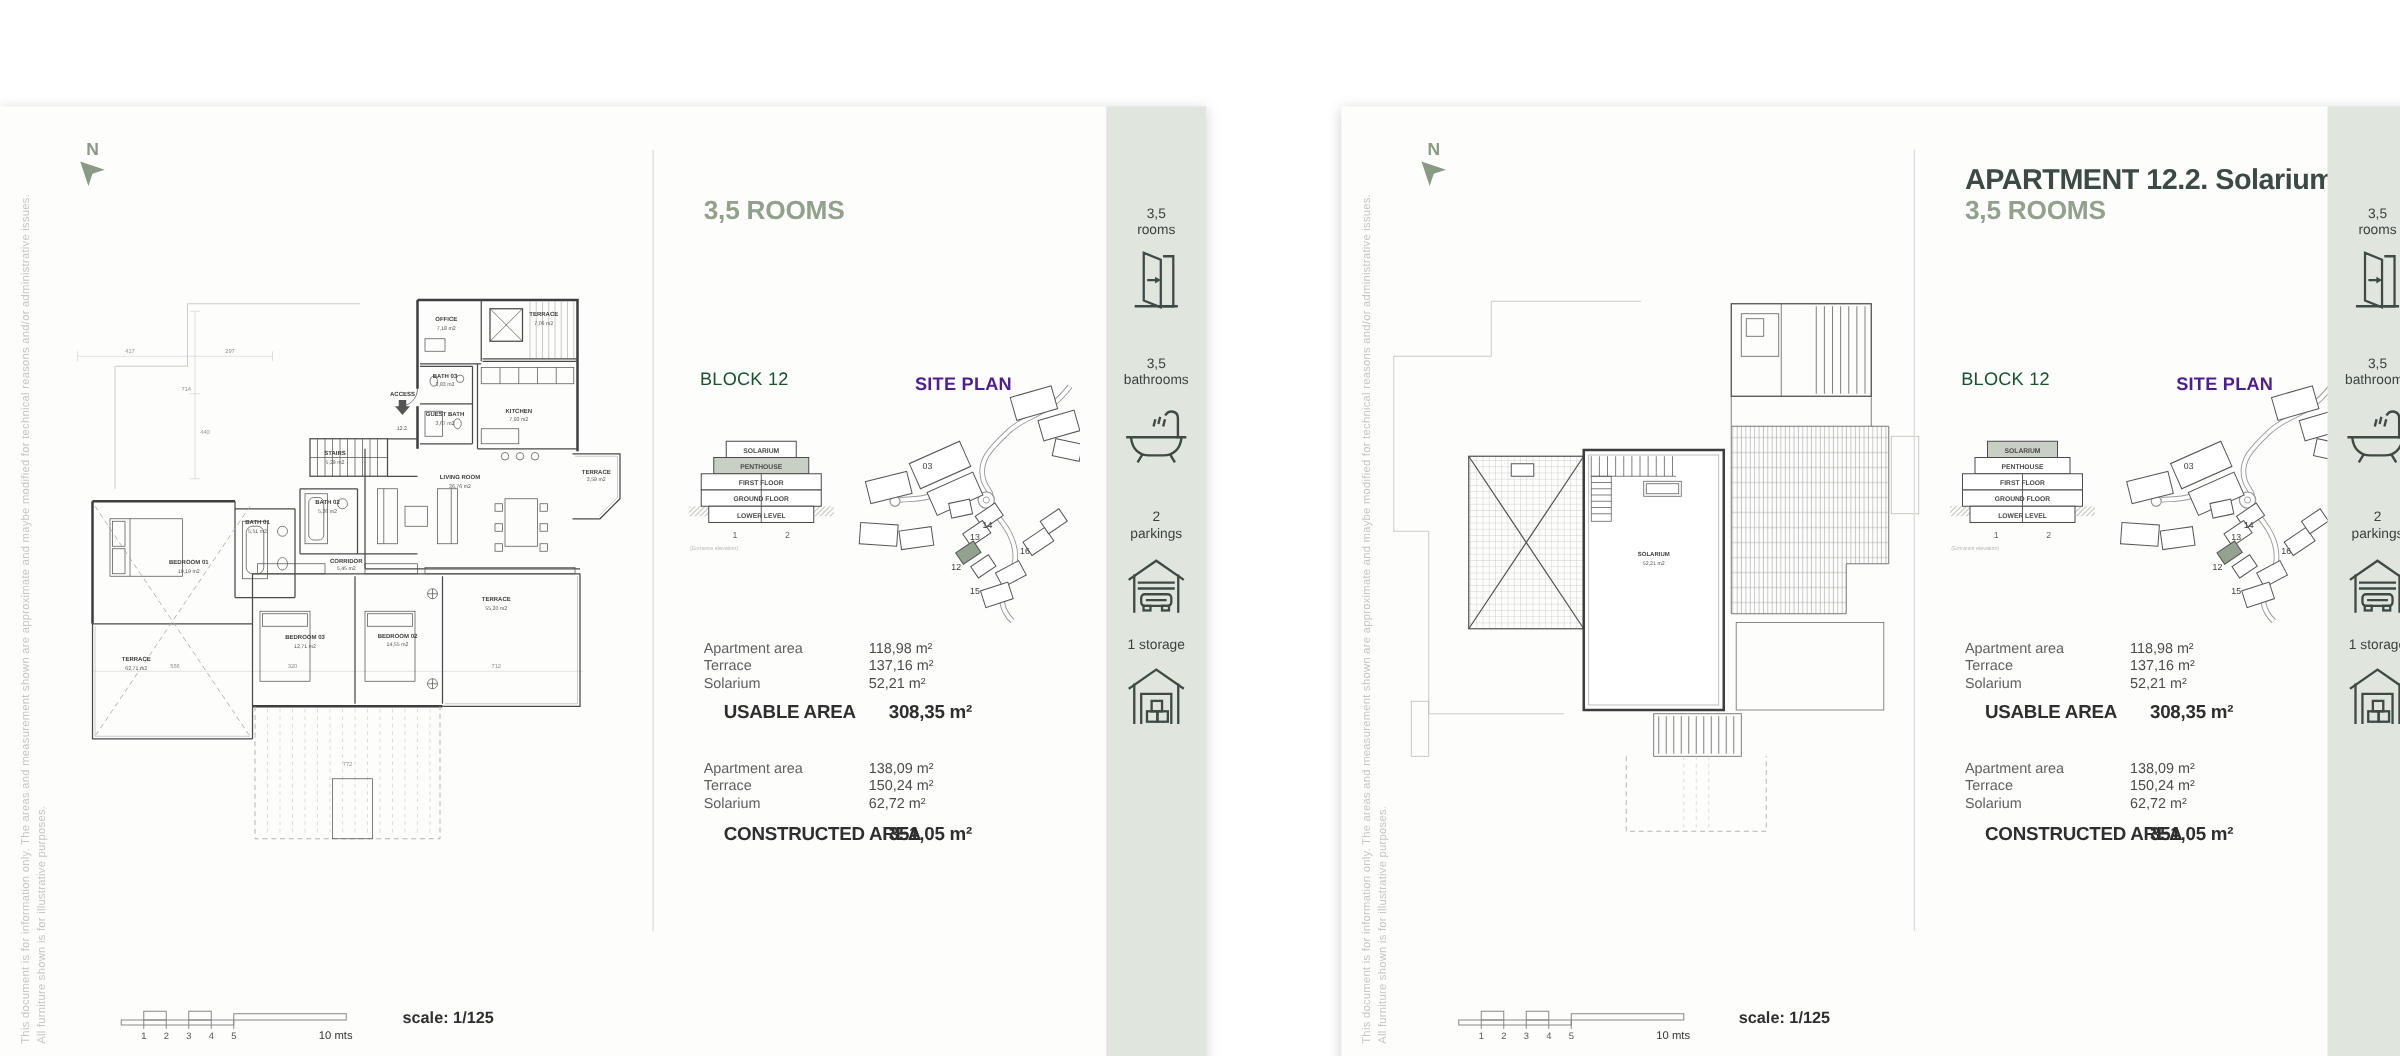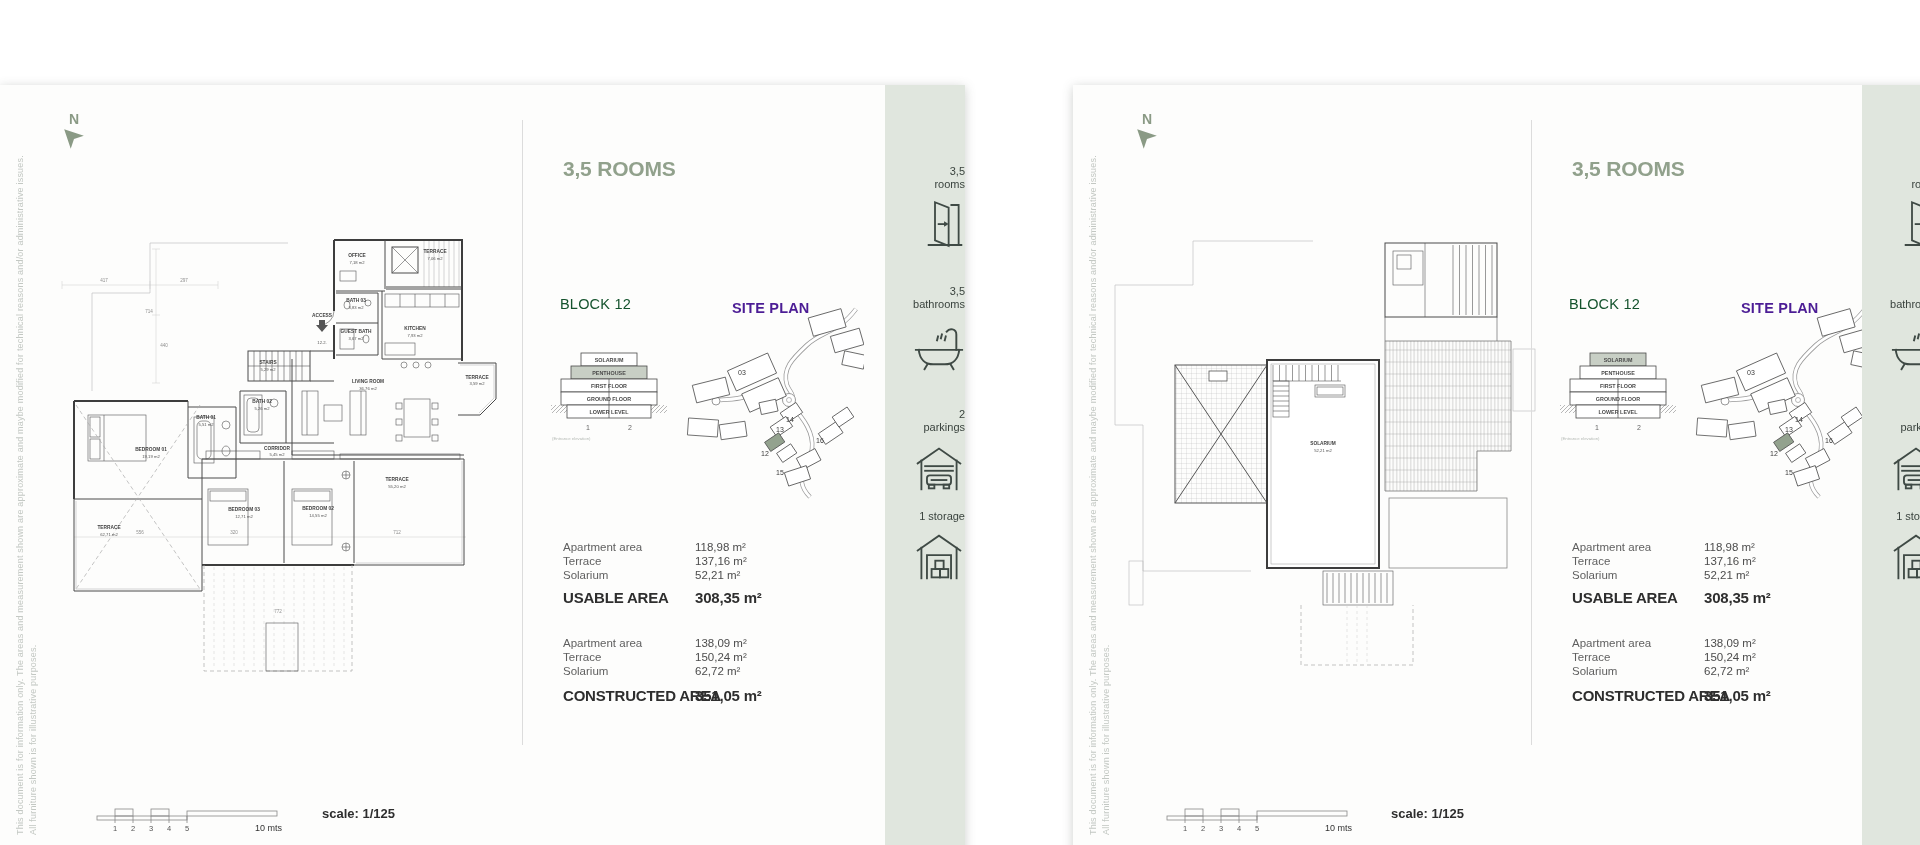--- a/index.html
+++ b/index.html
@@ -28,30 +28,30 @@
   .page-left .info{left:540px;}
   .page-right .info{left:476px;}
   .title{position:absolute;left:23px;top:45px;margin:0;font-size:23px;font-weight:bold;
     color:#3C4A46;letter-spacing:-0.4px;white-space:nowrap;}
   .subtitle{position:absolute;left:23px;top:72px;margin:0;font-size:21px;font-weight:bold;
     color:#91A18C;letter-spacing:-0.2px;}
   .blocklbl{position:absolute;left:20px;top:211px;font-size:14.5px;font-weight:normal;color:#14532d;letter-spacing:.2px;}
   .siteplanlbl{position:absolute;left:192px;top:215px;font-size:14.5px;font-weight:bold;color:#4c1d95;letter-spacing:.2px;}
   .stack{position:absolute;left:10px;top:262px;}
   .sitemap{position:absolute;left:146px;top:216px;}
-  .areas{position:absolute;left:23px;top:428px;width:260px;height:200px;margin-top:28px;}
+  .areas{position:absolute;left:23px;top:428px;width:260px;height:200px;}
   .arow{position:absolute;left:0;width:100%;font-size:11.5px;color:#5f5f5f;}
   .arow .aval{position:absolute;left:132px;color:#4c4c4c;}
-  .atotal{position:absolute;left:0;width:100%;font-size:15px;font-weight:bold;color:#2e2e2e;letter-spacing:-0.2px;}
+  .atotal{position:absolute;left:16px;width:100%;font-size:15px;font-weight:bold;color:#2e2e2e;letter-spacing:-0.2px;}
   .atotal .aval{position:absolute;left:132px;}
   
   .strip{position:absolute;top:0;height:100%;width:80px;background:#E0E6DE;}
   .page-left .strip{left:885px;}
   .page-right .strip{left:789px;}
-  .s-item{position:absolute;left:0;width:100%;text-align:right;}
+  .s-item{position:absolute;left:0;width:100%;text-align:center;}
   .s-txt{font-size:11px;line-height:13px;color:#39423D;}
   .s-icon{margin-top:9px;}
   
   .scalebar{position:absolute;top:710px;}
   .page-left .scalebar{left:88px;}
   .page-right .scalebar{left:85px;}
   .scaletext{position:absolute;top:721px;font-size:13px;font-weight:bold;color:#2e2e2e;}
   .page-left .scaletext{left:322px;}
   .page-right .scaletext{left:318px;}
   
@@ -487,20 +487,21 @@
         <path class="w05" d="M226,380 V410 M232,380 V410 M238,380 V410 M244,380 V410 M250,380 V410 M256,380 V410 M262,380 V410 M268,380 V410 M274,380 V410 M280,380 V410 M286,380 V410"></path>
         <path class="dash" d="M200,412 V472 H312 V412"></path>
         <path class="dash2" d="M246,412 V470 M256,412 V470 M266,412 V470"></path>
         <rect x="288" y="305" width="118" height="70" fill="none" stroke="#888" stroke-width=".8"></rect>
       </g>
     </svg>
 
     <div class="vdivider"></div>
 
     <div class="info">
+      <h1 class="title">APARTMENT 12.2. Solarium</h1>
       <h2 class="subtitle">3,5 ROOMS</h2>
       <span class="blocklbl">BLOCK 12</span>
       <span class="siteplanlbl">SITE PLAN</span>
 
       <svg class="stack" width="118" height="100" viewBox="0 0 118 100">
         <defs>
           <pattern id="st-h-b" width="4" height="4" patternUnits="userSpaceOnUse">
             <path d="M0,4 L4,0" stroke="#888" stroke-width=".6"></path>
           </pattern>
         </defs>

